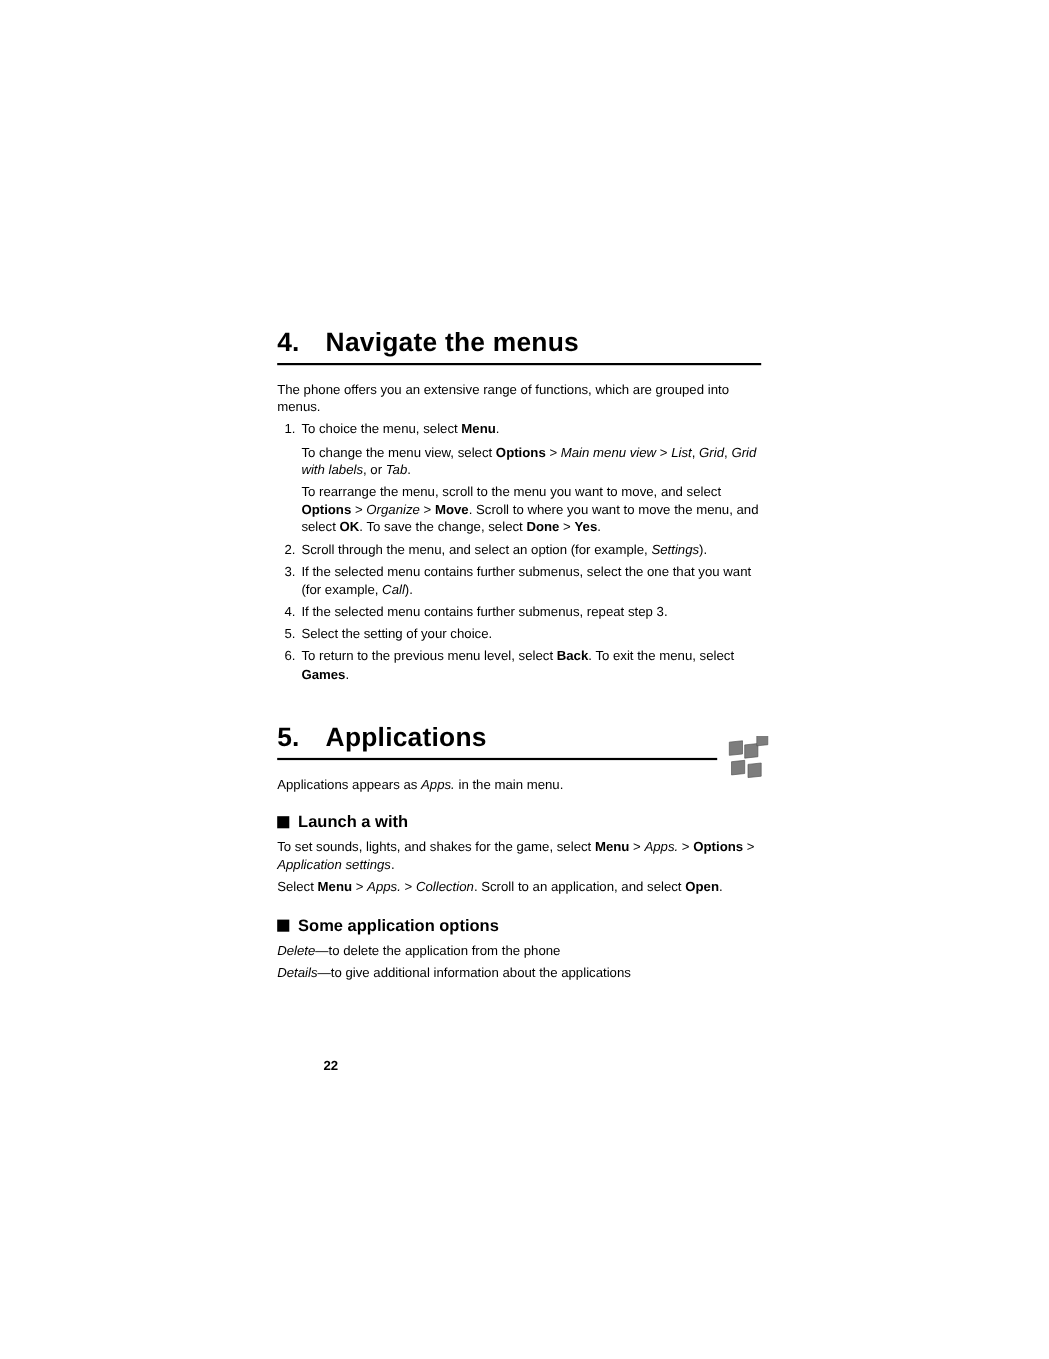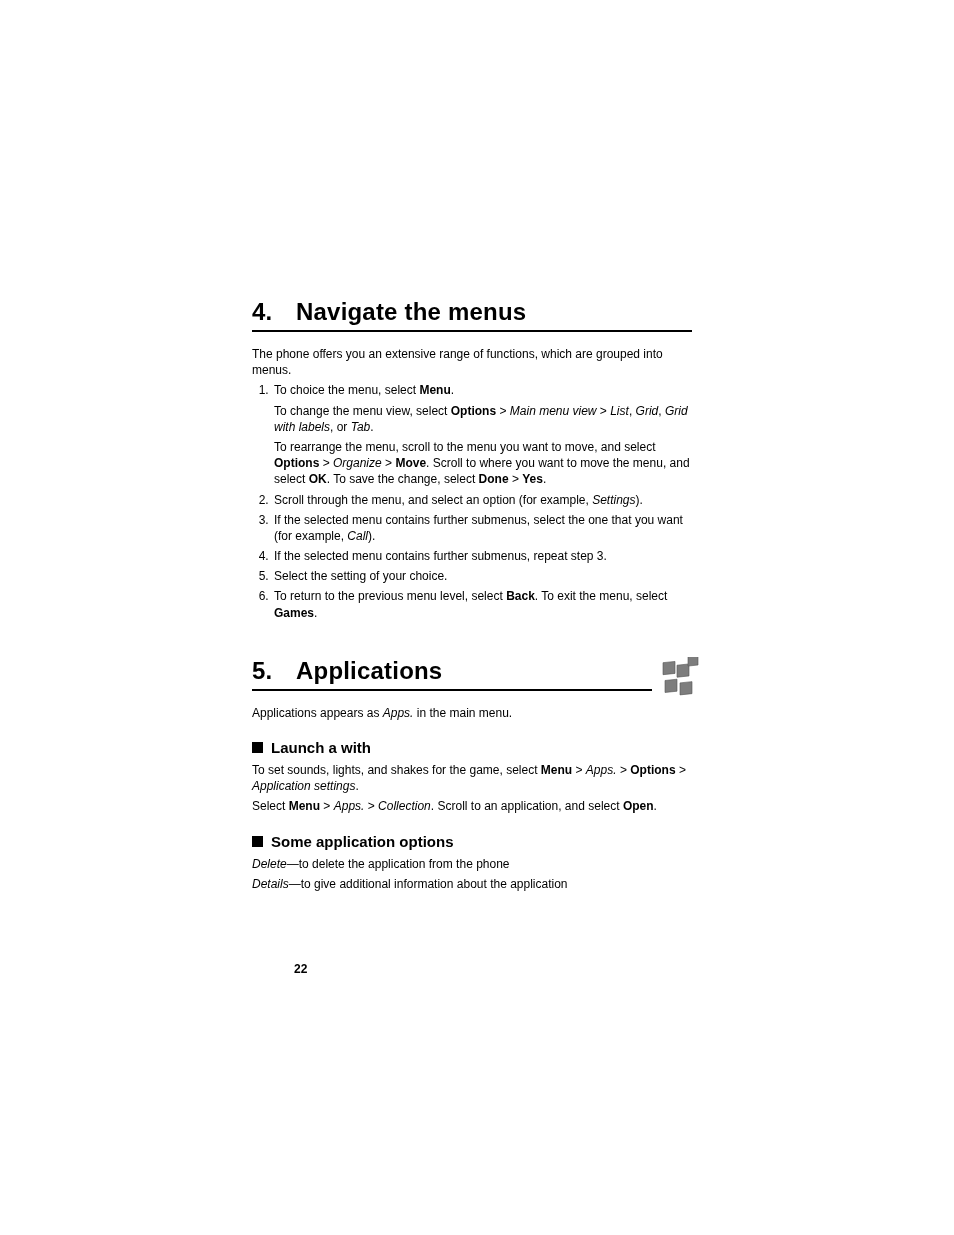--- a/index.html
+++ b/index.html
@@ -29,21 +29,21 @@
     display: inline-block;
     width: 44px;
   }
   .chapter-rule {
     border: none;
     border-top: 2px solid #000;
     margin: 0 0 14px 0;
   }
   .chapter5-row {
     display: flex;
-    align-items: flex-start;
+    align-items: flex-end;
     margin-top: 36px;
   }
   .chapter5-left {
     flex: 1;
   }
   .chapter5-icon {
     width: 42px;
     height: 42px;
     margin-left: 8px;
     margin-bottom: -6px;
@@ -152,17 +152,17 @@
     </div>
   <p class="body"><span>To set sounds, lights, and shakes for the game, select </span><span class="b">Menu</span><span> &gt; </span><span class="i">Apps.</span><span> &gt; </span><span class="b">Options</span><span> &gt; </span><span class="i">Application settings</span><span>.</span></p>
 
   <p class="body"><span>Select </span><span class="b">Menu</span><span> &gt; </span><span class="i">Apps.</span><span> &gt; </span><span class="i">Collection</span><span>. Scroll to an application, and select </span><span class="b">Open</span><span>.</span></p>
 
   <div class="subhead">
       <span class="sq"></span>
       <span>Some application options</span>
     </div>
   <p class="body"><span class="i">Delete</span><span>—to delete the application from the phone</span></p>
-  <p class="body"><span class="i">Details</span><span>—to give additional information about the application</span></p>
+  <p class="body"><span class="i">Details</span><span>—to give additional information about the applications</span></p>
 
 </div>
 
 <div class="page-num">22</div>
 
 </body></html>

